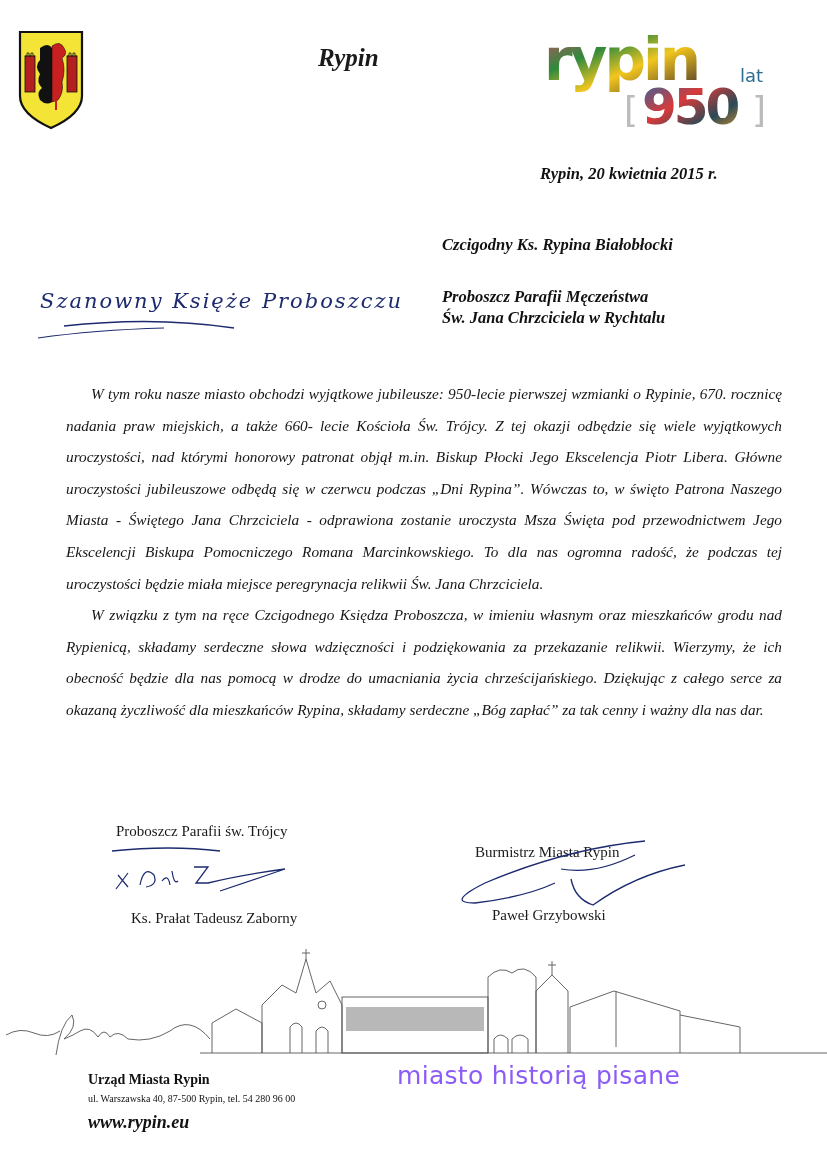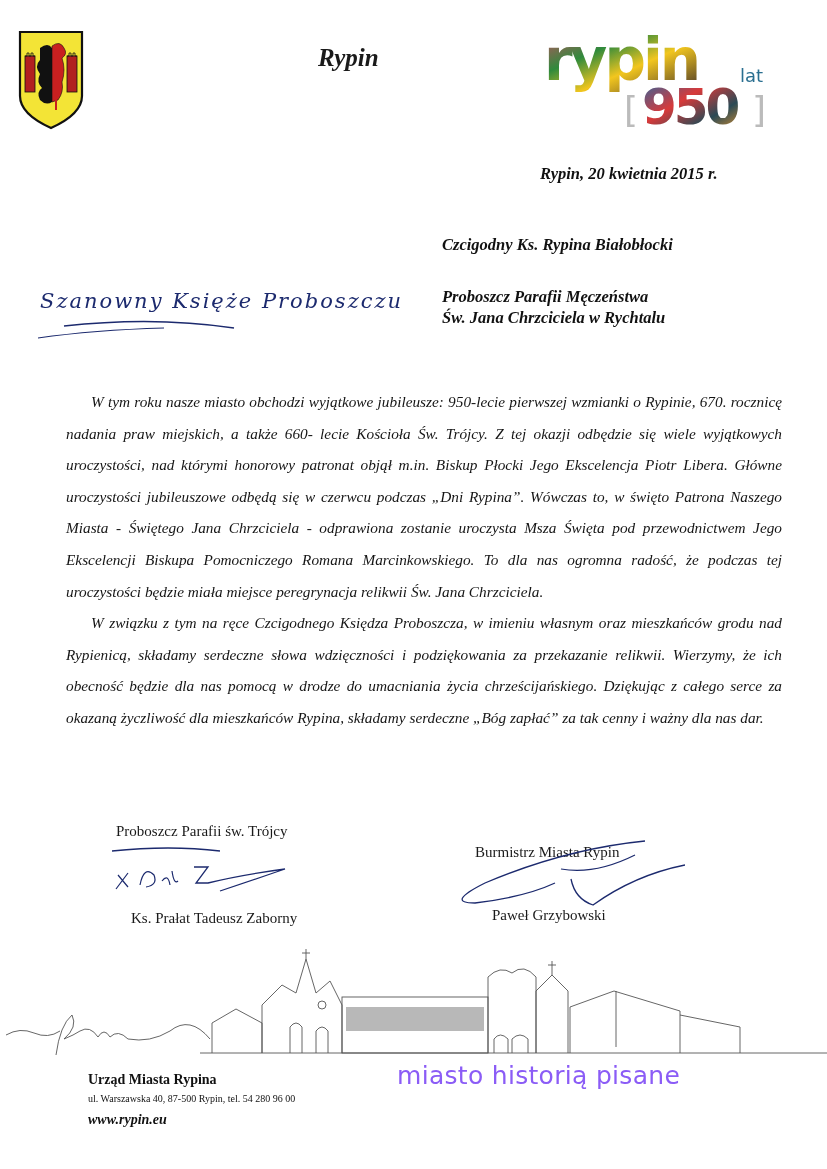--- a/index.html
+++ b/index.html
@@ -13,37 +13,37 @@
 
   #date-line { left:540px; top:164px; font-family:"Liberation Serif", serif; font-style:italic; font-weight:bold; font-size:16.5px; }
 
   .addr { left:442px; font-family:"Liberation Serif", serif; font-style:italic; font-weight:bold; font-size:16.5px; }
   #addr-1 { top:235px; }
   #addr-2 { top:271px;margin-top:16px; }
   #addr-3 { top:308px; }
 
   #salutation-sig { left:34px; top:268px; width:400px; height:80px; }
 
-  #body { left:66px; top:386px; width:716px; font-family:"Liberation Serif", serif; font-style:italic; font-size:15.3px; line-height:31.6px; text-align:justify; color:#151515; }
+  #body { left:66px; top:378px; width:716px; font-family:"Liberation Serif", serif; font-style:italic; font-size:15.3px; line-height:31.6px; text-align:justify; color:#151515; }
   #body p { margin:0; text-indent:0; }
   #body .indent { text-indent:25px; }
 
   .sig-label { font-family:"Liberation Serif", serif; font-size:15px; color:#1a1a1a; }
   #sig-left-title { left:116px; top:823px; }
   #sig-left-name { left:116px; top:910px;margin-left:15px; }
   #sig-right-title { left:475px; top:844px; }
   #sig-right-name { left:492px; top:907px; }
   #sig-left-svg { left:110px; top:845px; width:180px; height:50px; }
   #sig-right-svg { left:445px; top:835px; width:240px; height:75px; }
 
   #skyline { left:0px; top:935px; width:827px; height:140px; }
 
   #footer-org { left:88px; top:1072px; font-family:"Liberation Serif", serif; font-weight:bold; font-size:14px; }
   #footer-addr { left:88px; top:1093px; font-family:"Liberation Serif", serif; font-size:10px; }
-  #footer-web { left:88px; top:1112px; font-family:"Liberation Serif", serif; font-weight:bold; font-style:italic; font-size:14px; }
+  #footer-web { left:88px; top:1112px; font-family:"Liberation Serif", serif; font-weight:bold; font-style:italic; font-size:18px; }
 
   #tagline { left:397px; top:1061px; font-family:"DejaVu Sans", sans-serif; font-size:25px; color:#8b5cf6; letter-spacing:0.3px; }
 </style>
 </head>
 <body>
 
 <svg id="crest" class="abs" viewBox="0 0 66 100">
   <path d="M2 2 H64 V66 Q64 84 33 98 Q2 84 2 66 Z" fill="#f3e436" stroke="#111" stroke-width="2.2"></path>
   <rect x="7" y="26" width="10" height="36" fill="#b22020" stroke="#111" stroke-width="0.8"></rect>
   <rect x="49" y="26" width="10" height="36" fill="#b22020" stroke="#111" stroke-width="0.8"></rect>
@@ -135,17 +135,17 @@
     <path d="M552 40 v-14 M548 30 h8"></path>
     <path d="M494 118 V104 Q500 96 508 104 V118 M512 118 V104 Q520 96 528 104 V118"></path>
 
     <path d="M570 118 V72 L614 56 L680 76 V118"></path>
     <path d="M616 56 V112 M680 80 L740 92 V118"></path>
     <path d="M380 118 H827"></path>
     <path d="M200 118 H380"></path>
   </g>
 </svg>
 
-<div id="footer-org" class="abs">Urząd Miasta Rypina</div>
+<div id="footer-org" class="abs">Urząd Miasta Rypin</div>
 <div id="footer-addr" class="abs">ul. Warszawska 40, 87-500 Rypin, tel. 54 280 96 00</div>
 <div id="footer-web" class="abs">www.rypin.eu</div>
 
 <div id="tagline" class="abs">miasto historią pisane</div>
 
 </body></html>

